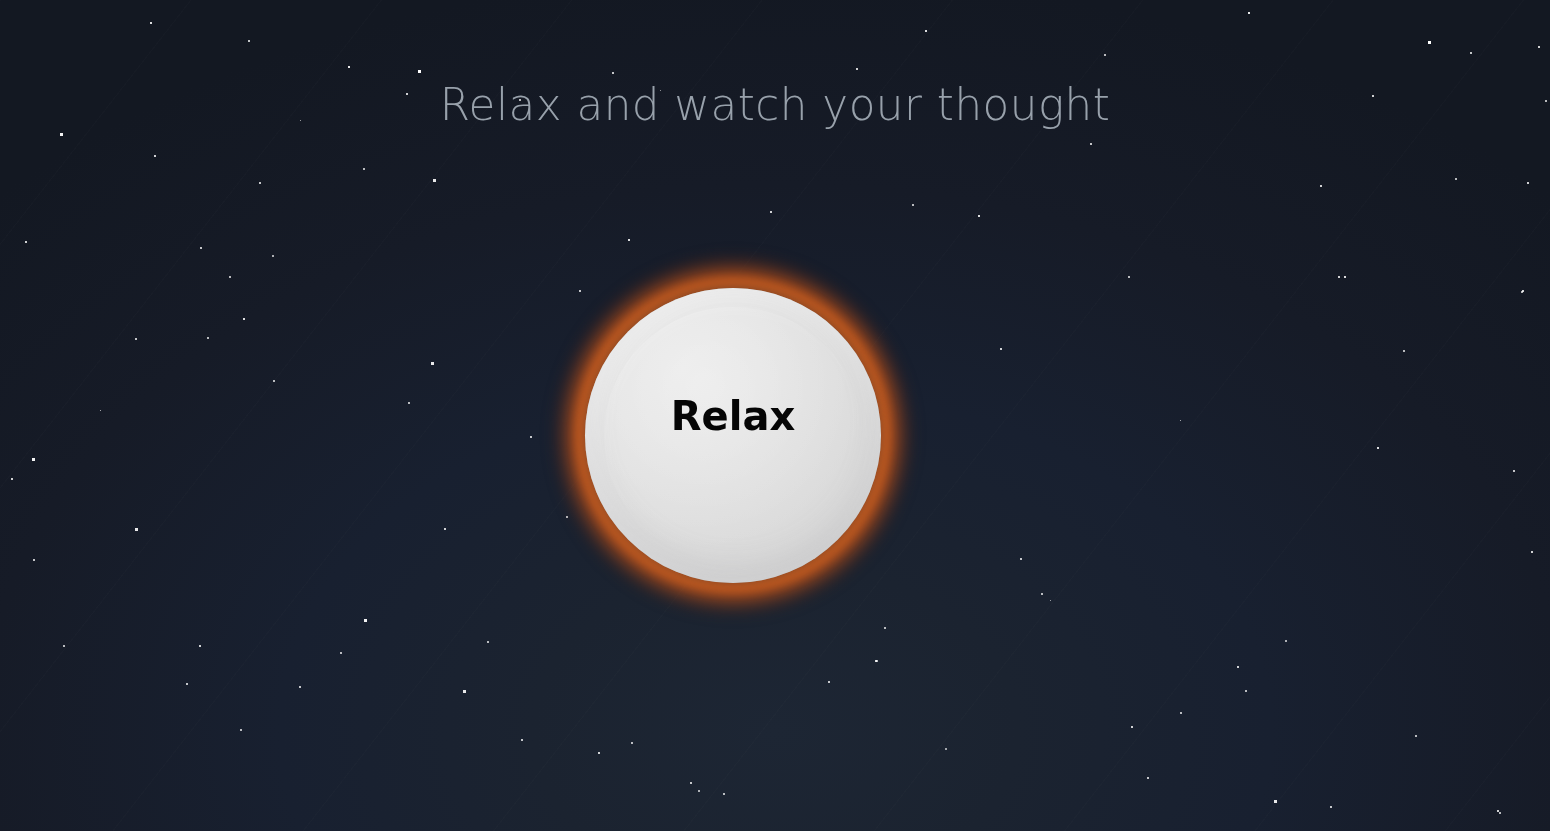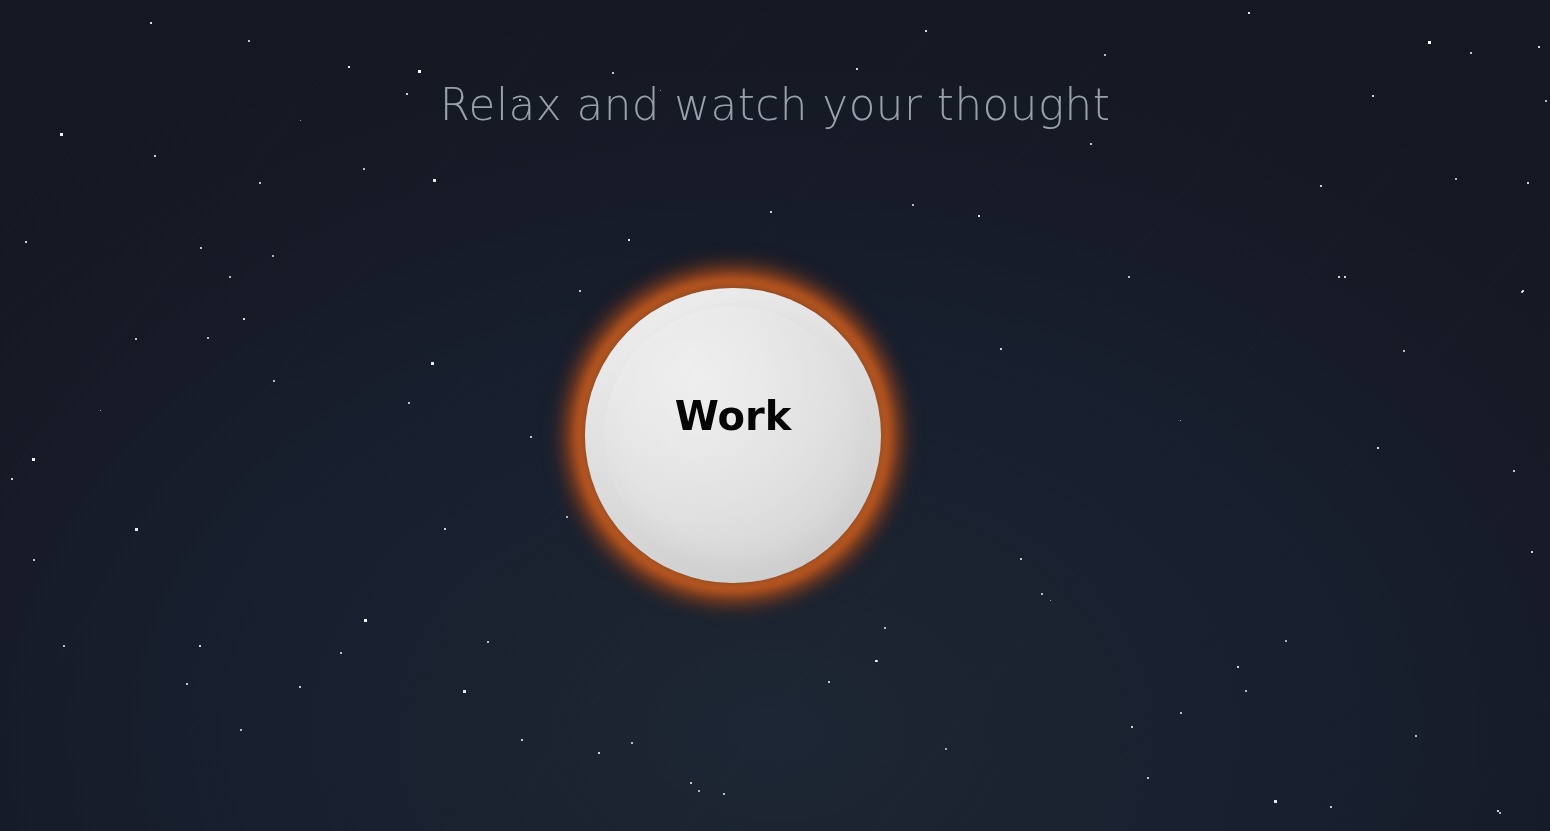--- a/index.html
+++ b/index.html
@@ -258,17 +258,17 @@
       <div class="star" style="left: 1180px; top: 420px; width: 1px; height: 1px; opacity: 0.6; background: rgb(255, 255, 255);"></div>
       <div class="star" style="left: 660px; top: 90px; width: 1px; height: 1px; opacity: 0.5; background: rgb(255, 255, 255);"></div>
       <div class="star" style="left: 1050px; top: 600px; width: 1px; height: 1px; opacity: 0.55; background: rgb(255, 255, 255);"></div>
     </div>
 
   <div id="title">Relax and watch your thought</div>
 
   <div id="orb-wrap">
     <div id="orb-glow"></div>
     <div id="orb">
-      <div id="orb-label">Work</div>
+      <div id="orb-label">Relax</div>
     </div>
   </div>
 
 </div>
 
 </body></html>

